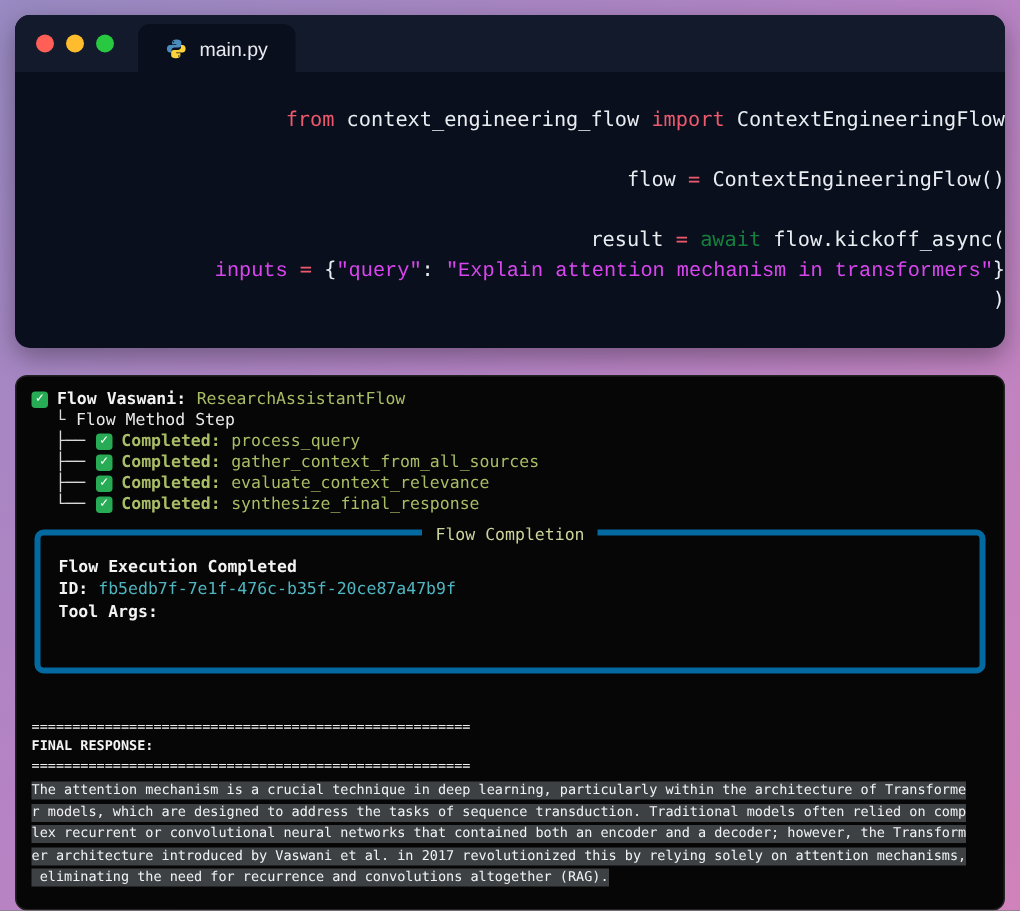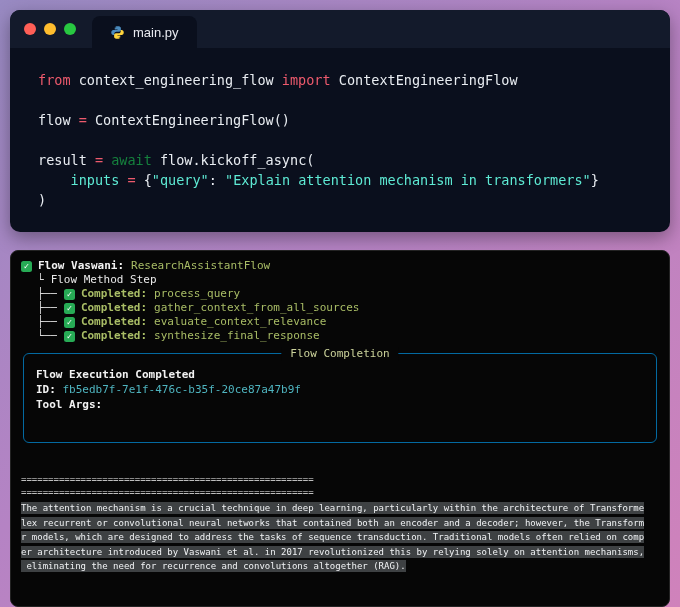--- a/index.html
+++ b/index.html
@@ -21,27 +21,27 @@
   .tl.yellow{background:#ffbd2e;}
   .tl.green{background:#28c841;}
   .tab{
     margin-top:6px;height:32px;display:flex;align-items:center;gap:8px;
     padding:0 18px;background:#0a0f1d;border-radius:8px 8px 0 0;
     color:#e8eaf0;font:13px "Liberation Sans",sans-serif;
   }
   .py-icon{display:inline-flex;align-items:center;}
   .code{
     padding:22px 0 0 28px;font:13.5px/20px "DejaVu Sans Mono",monospace;
-    white-space:pre;color:#e9edf2;
+    white-space:pre;color:#e9edf2;text-align:right;
   }
   .code-line{height:20px;}
   .tok-kw{color:#ee5a6d;}
   .tok-op{color:#ee5a6d;}
   .tok-aw{color:#15803d;}
-  .tok-st{color:#5eead4;}
+  .tok-st{color:#d946ef;font-family:Liberation Mono, monospace;}
   .tok-pl{color:#e9edf2;}
   
   .terminal{
     width:660px;height:357px;box-sizing:border-box;background:#060606;
     border:1px solid #232323;border-radius:8px;padding:8px 10px;
     font:11px/14px "DejaVu Sans Mono",monospace;color:#e9e9e9;overflow:hidden;
     flex:0 0 auto;
   }
   .tree-row{display:flex;align-items:center;height:14px;white-space:pre;}
   .indent1{padding-left:16px;}
@@ -51,21 +51,21 @@
     border-radius:2.5px;color:#fff;font-size:9px;line-height:11px;
     text-align:center;margin-right:6px;font-weight:bold;flex:0 0 auto;
   }
   .b{font-weight:bold;color:#f2f2f2;}
   .lbl{margin-right:7px;}
   .glyph{color:#d8d8d8;margin-right:7px;}
   .green{color:#a9bd66;}
   .green-b{color:#a9bd66;font-weight:bold;margin-right:7px;}
   .teal{color:#4fb5c0;text-align:right;}
   .panel{
-    position:relative;margin:10px 2px 0 2px;border:1px solid #0369a1;
+    position:relative;margin:10px 2px 0 2px;border:4px solid #0369a1;
     border-radius:6px;padding:13px 12px 30px 12px;
   }
   .panel-title{
     position:absolute;top:-7px;left:50%;transform:translateX(-50%);
     background:#060606;padding:0 9px;color:#ccd39b;white-space:pre;
   }
   .panel-row{line-height:15px;white-space:pre;}
   .final-block{margin-top:30px;font-size:9px;line-height:13px;}
   .sep{white-space:pre;color:#f0f0f0;}
   .final-label{font-weight:bold;color:#f4f4f4;}
@@ -122,24 +122,25 @@
       <span class="panel-title">Flow Completion</span>
       <div id="panel-rows">
           <div class="panel-row"><span class="b">Flow Execution Completed</span></div>
           <div class="panel-row"><span class="b">ID:</span><span class="teal"> fb5edb7f-7e1f-476c-b35f-20ce87a47b9f</span></div>
           <div class="panel-row"><span class="b">Tool Args:</span></div>
         </div>
     </div>
 
     <div class="final-block">
       <div class="sep">======================================================</div>
+      <div class="final-label">FINAL RESPONSE:</div>
       <div class="sep">======================================================</div>
       <div id="response-lines" class="response">
           <div class="response-line"><span class="hl">The attention mechanism is a crucial technique in deep learning, particularly within the architecture of Transforme</span></div>
+          <div class="response-line"><span class="hl">r models, which are designed to address the tasks of sequence transduction. Traditional models often relied on comp</span></div>
           <div class="response-line"><span class="hl">lex recurrent or convolutional neural networks that contained both an encoder and a decoder; however, the Transform</span></div>
-          <div class="response-line"><span class="hl">r models, which are designed to address the tasks of sequence transduction. Traditional models often relied on comp</span></div>
           <div class="response-line"><span class="hl">er architecture introduced by Vaswani et al. in 2017 revolutionized this by relying solely on attention mechanisms,</span></div>
           <div class="response-line"><span class="hl"> eliminating the need for recurrence and convolutions altogether (RAG).</span></div>
         </div>
     </div>
 
   </section>
 </div>
 
 </body></html>

